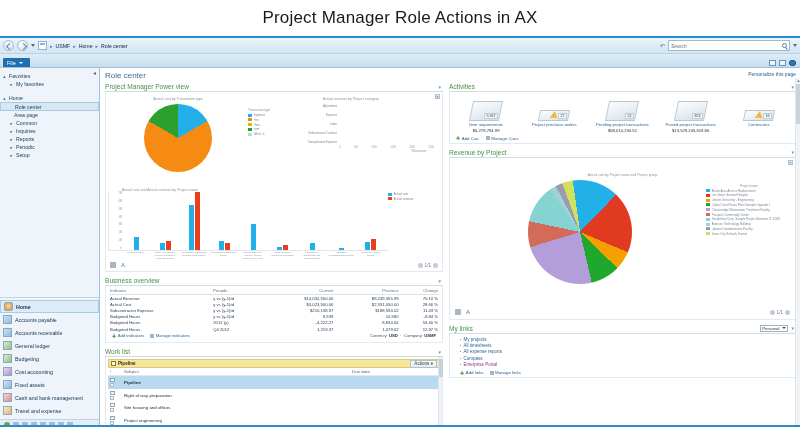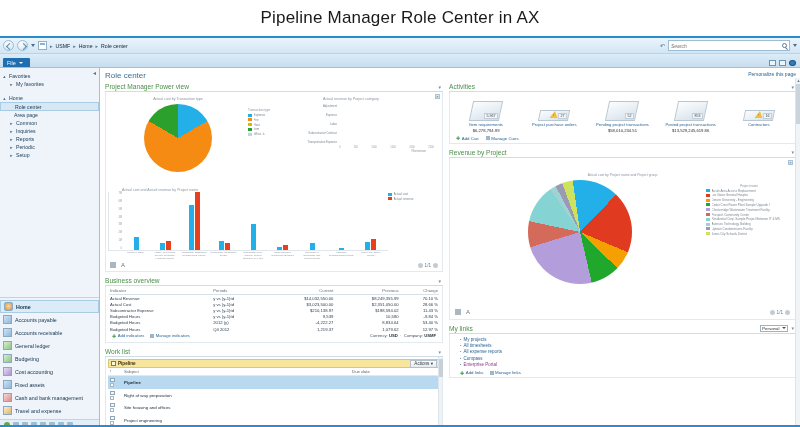--- a/index.html
+++ b/index.html
@@ -300,21 +300,21 @@
   .vscroll { position: absolute; right: 0; top: 0; bottom: 0; width: 4px; background: #f0f3f6; border-left: 1px solid #dde4ea; }
   .vscroll .thumb { position: absolute; top: 2px; left: 0; width: 4px; height: 18px; background: #c6d0d9; }
   #content-scroll { position: absolute; right: 0; top: 10px; bottom: 0; width: 5px; background: #f1f4f7; border-left: 1px solid #dde4ea; }
   #content-scroll .thumb { position: absolute; top: 0; left: 0; width: 5px; height: 40px; background: #cad4dc; }
   #content-scroll .arw { position: absolute; left: 0; width: 5px; height: 5px; color: #6b7782; font-size: 4px; text-align: center; }
 </style>
 </head>
 <body>
 
 <div id="banner">
-  <div id="banner-title">Pipeline Manager Role Center in AX</div>
+  <div id="banner-title">Project Manager Role Actions in AX</div>
 </div>
 
 <div id="window">
 
   <div id="addressbar">
     <div class="navcirc"></div>
     <div class="navcirc fwd"></div>
     <div class="caret-dn"></div>
     <div class="addr-icon"></div>
     <div id="crumbs">

